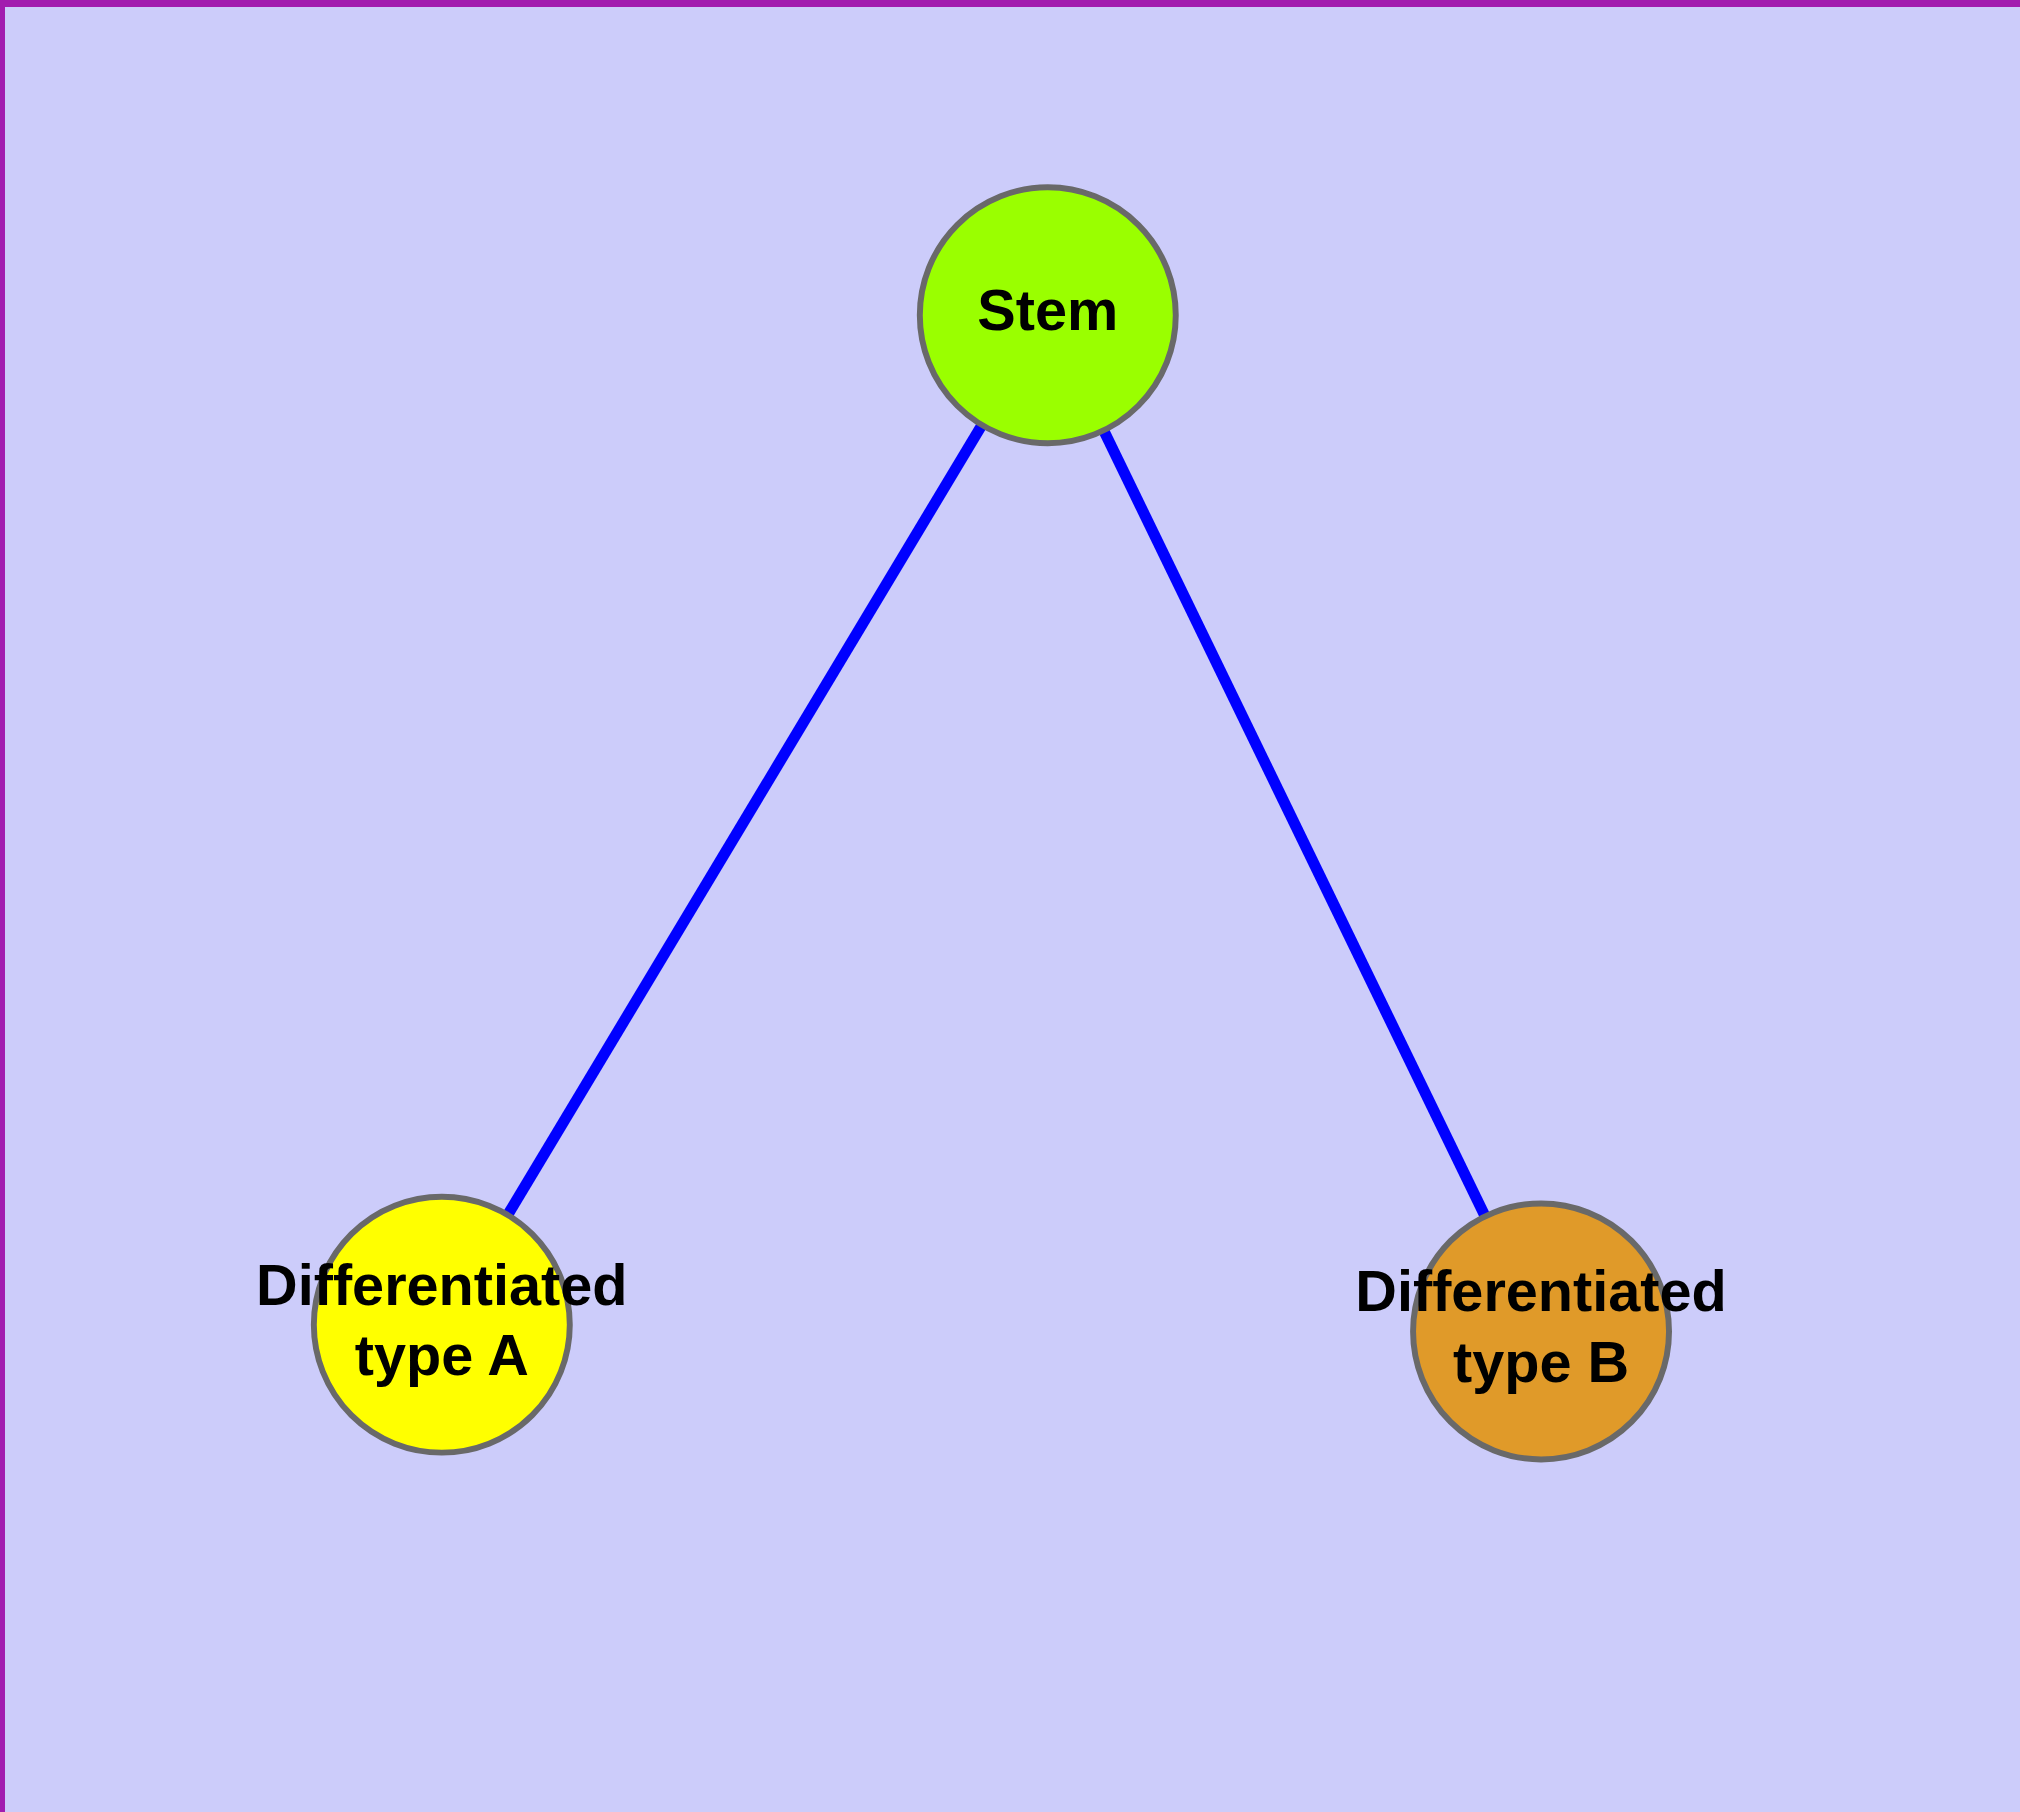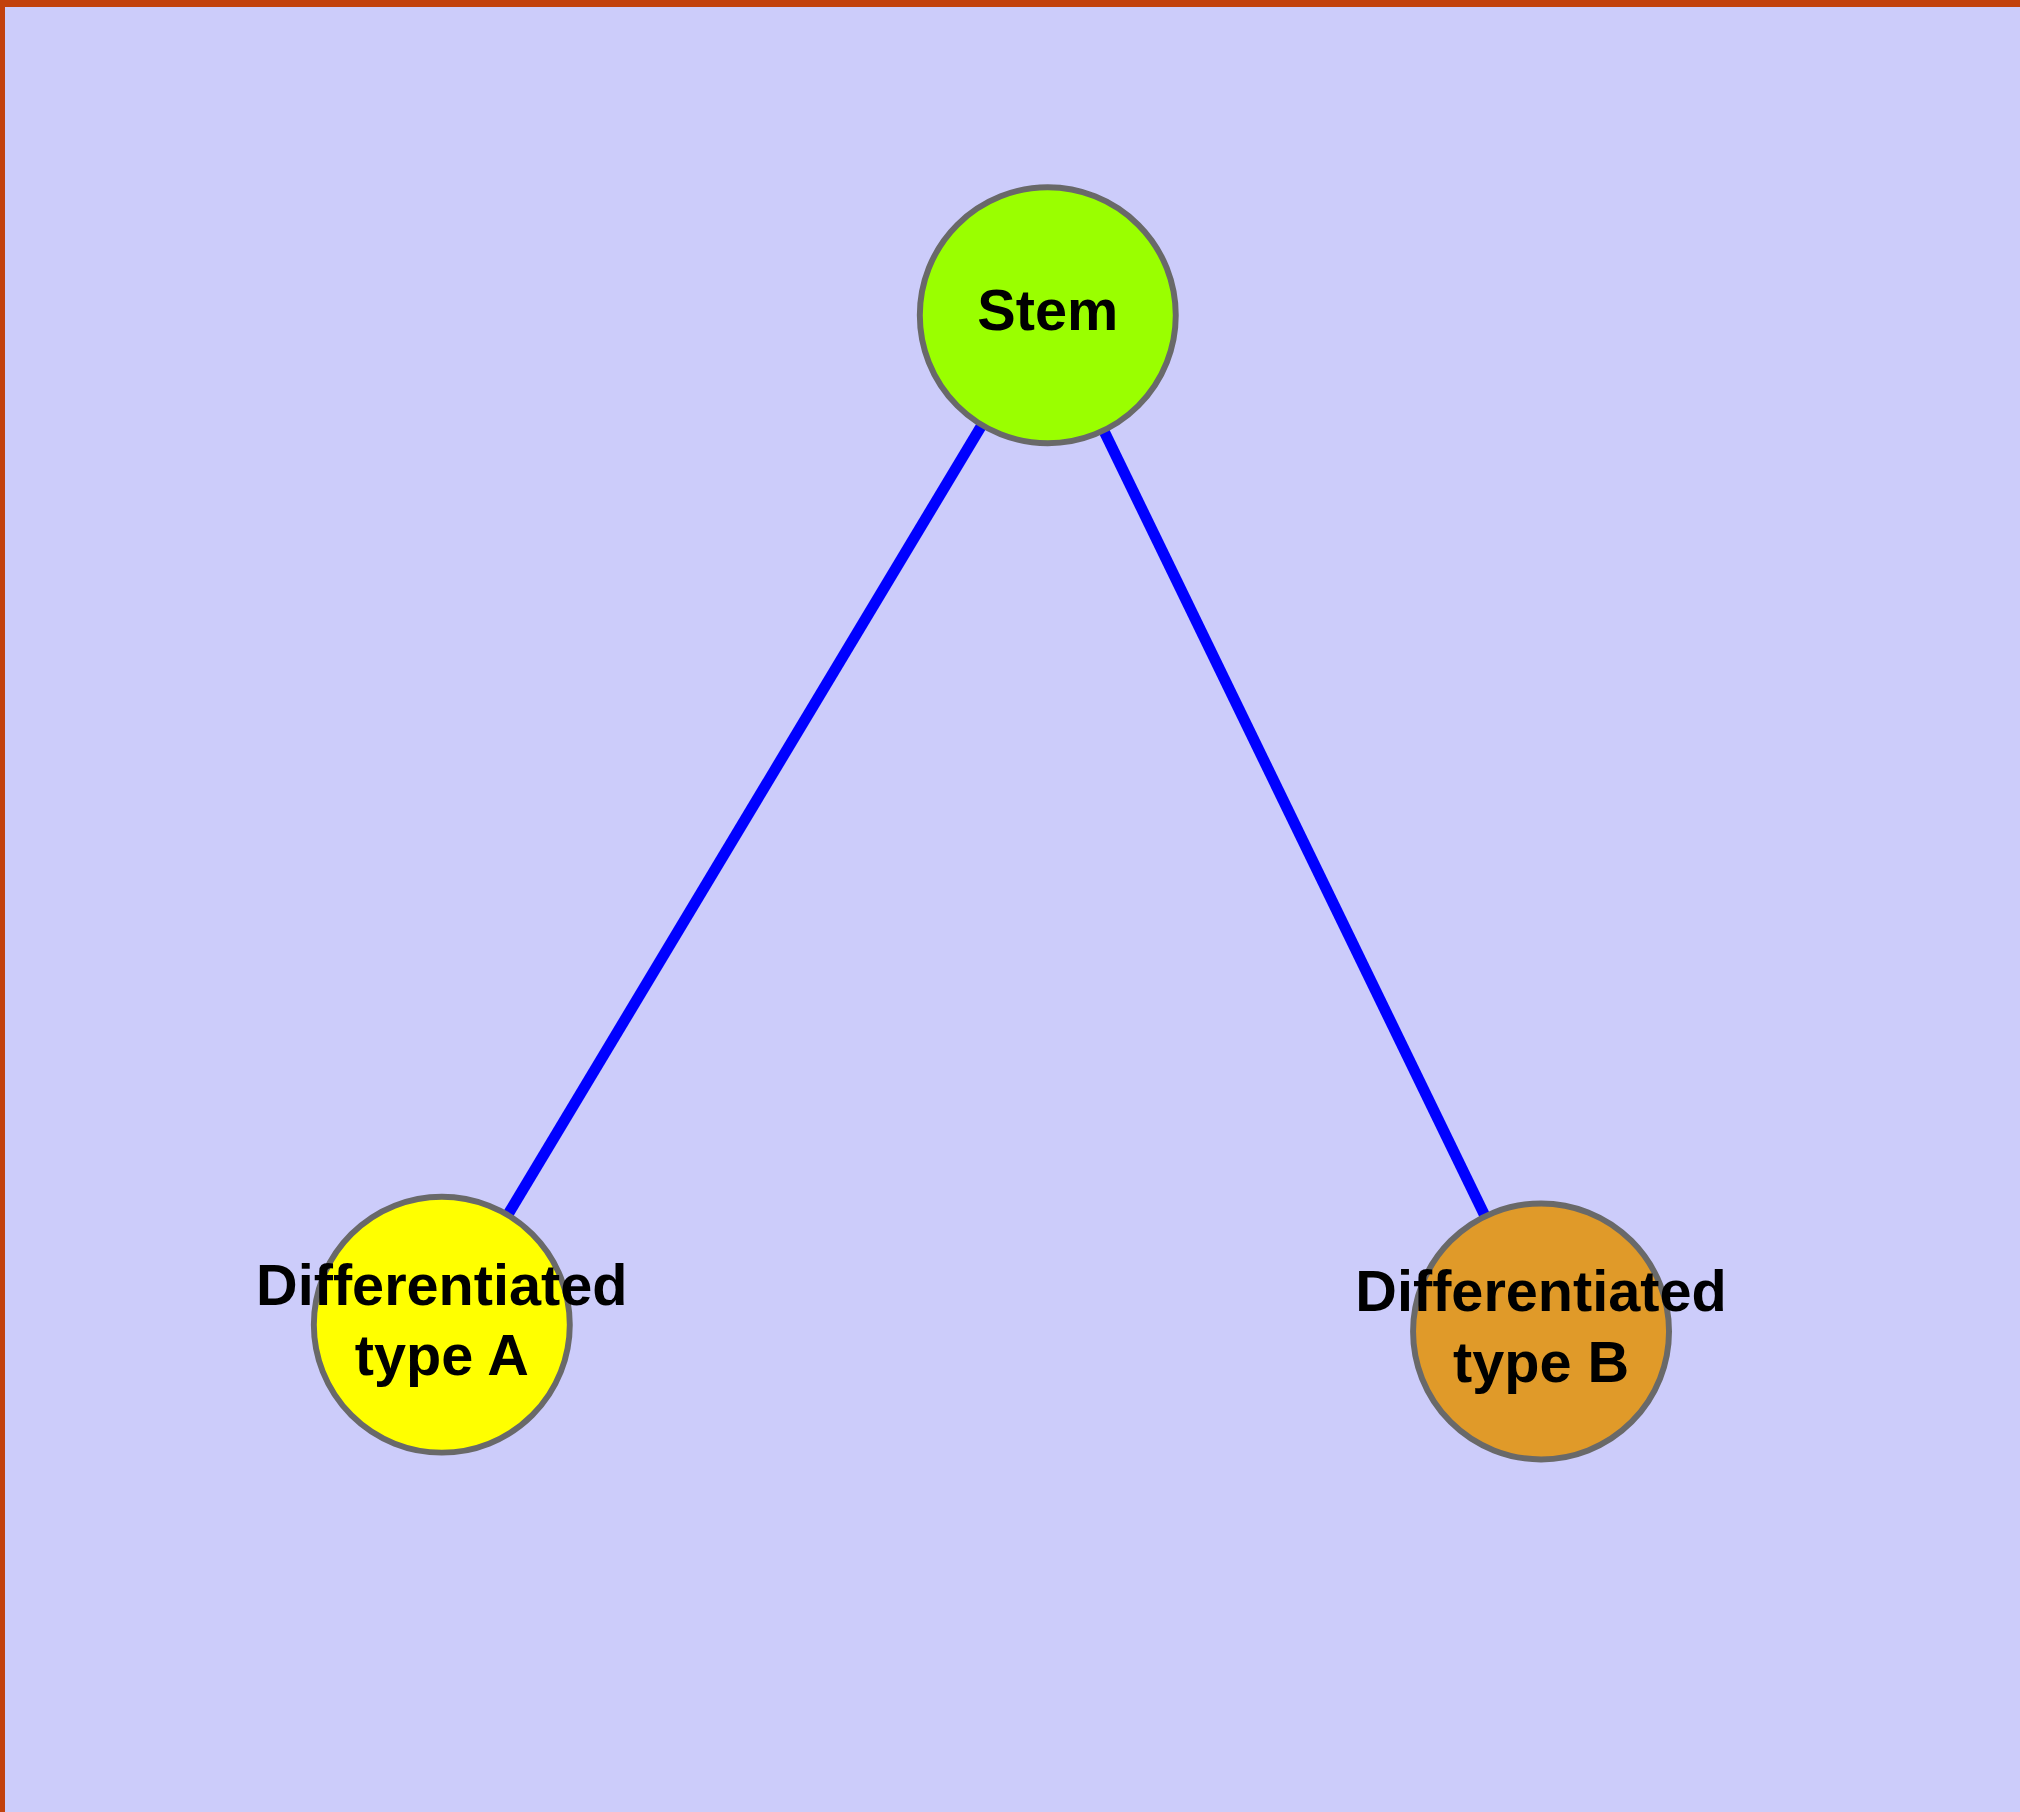--- a/index.html
+++ b/index.html
@@ -5,21 +5,21 @@
   html, body {
     margin: 0;
     padding: 0;
     background: #ffffff;
   }
   #canvas {
     position: relative;
     width: 2021px;
     height: 1812px;
     overflow: hidden;
-    background: #c2410c;
+    background: #a21caf;
     font-family: "Liberation Sans", sans-serif;
   }
   #plot-background {
     position: absolute;
     left: 5.1px;
     top: 6.8px;
     width: 2015px;
     height: 1805px;
     background: #ccccfa;
   }

